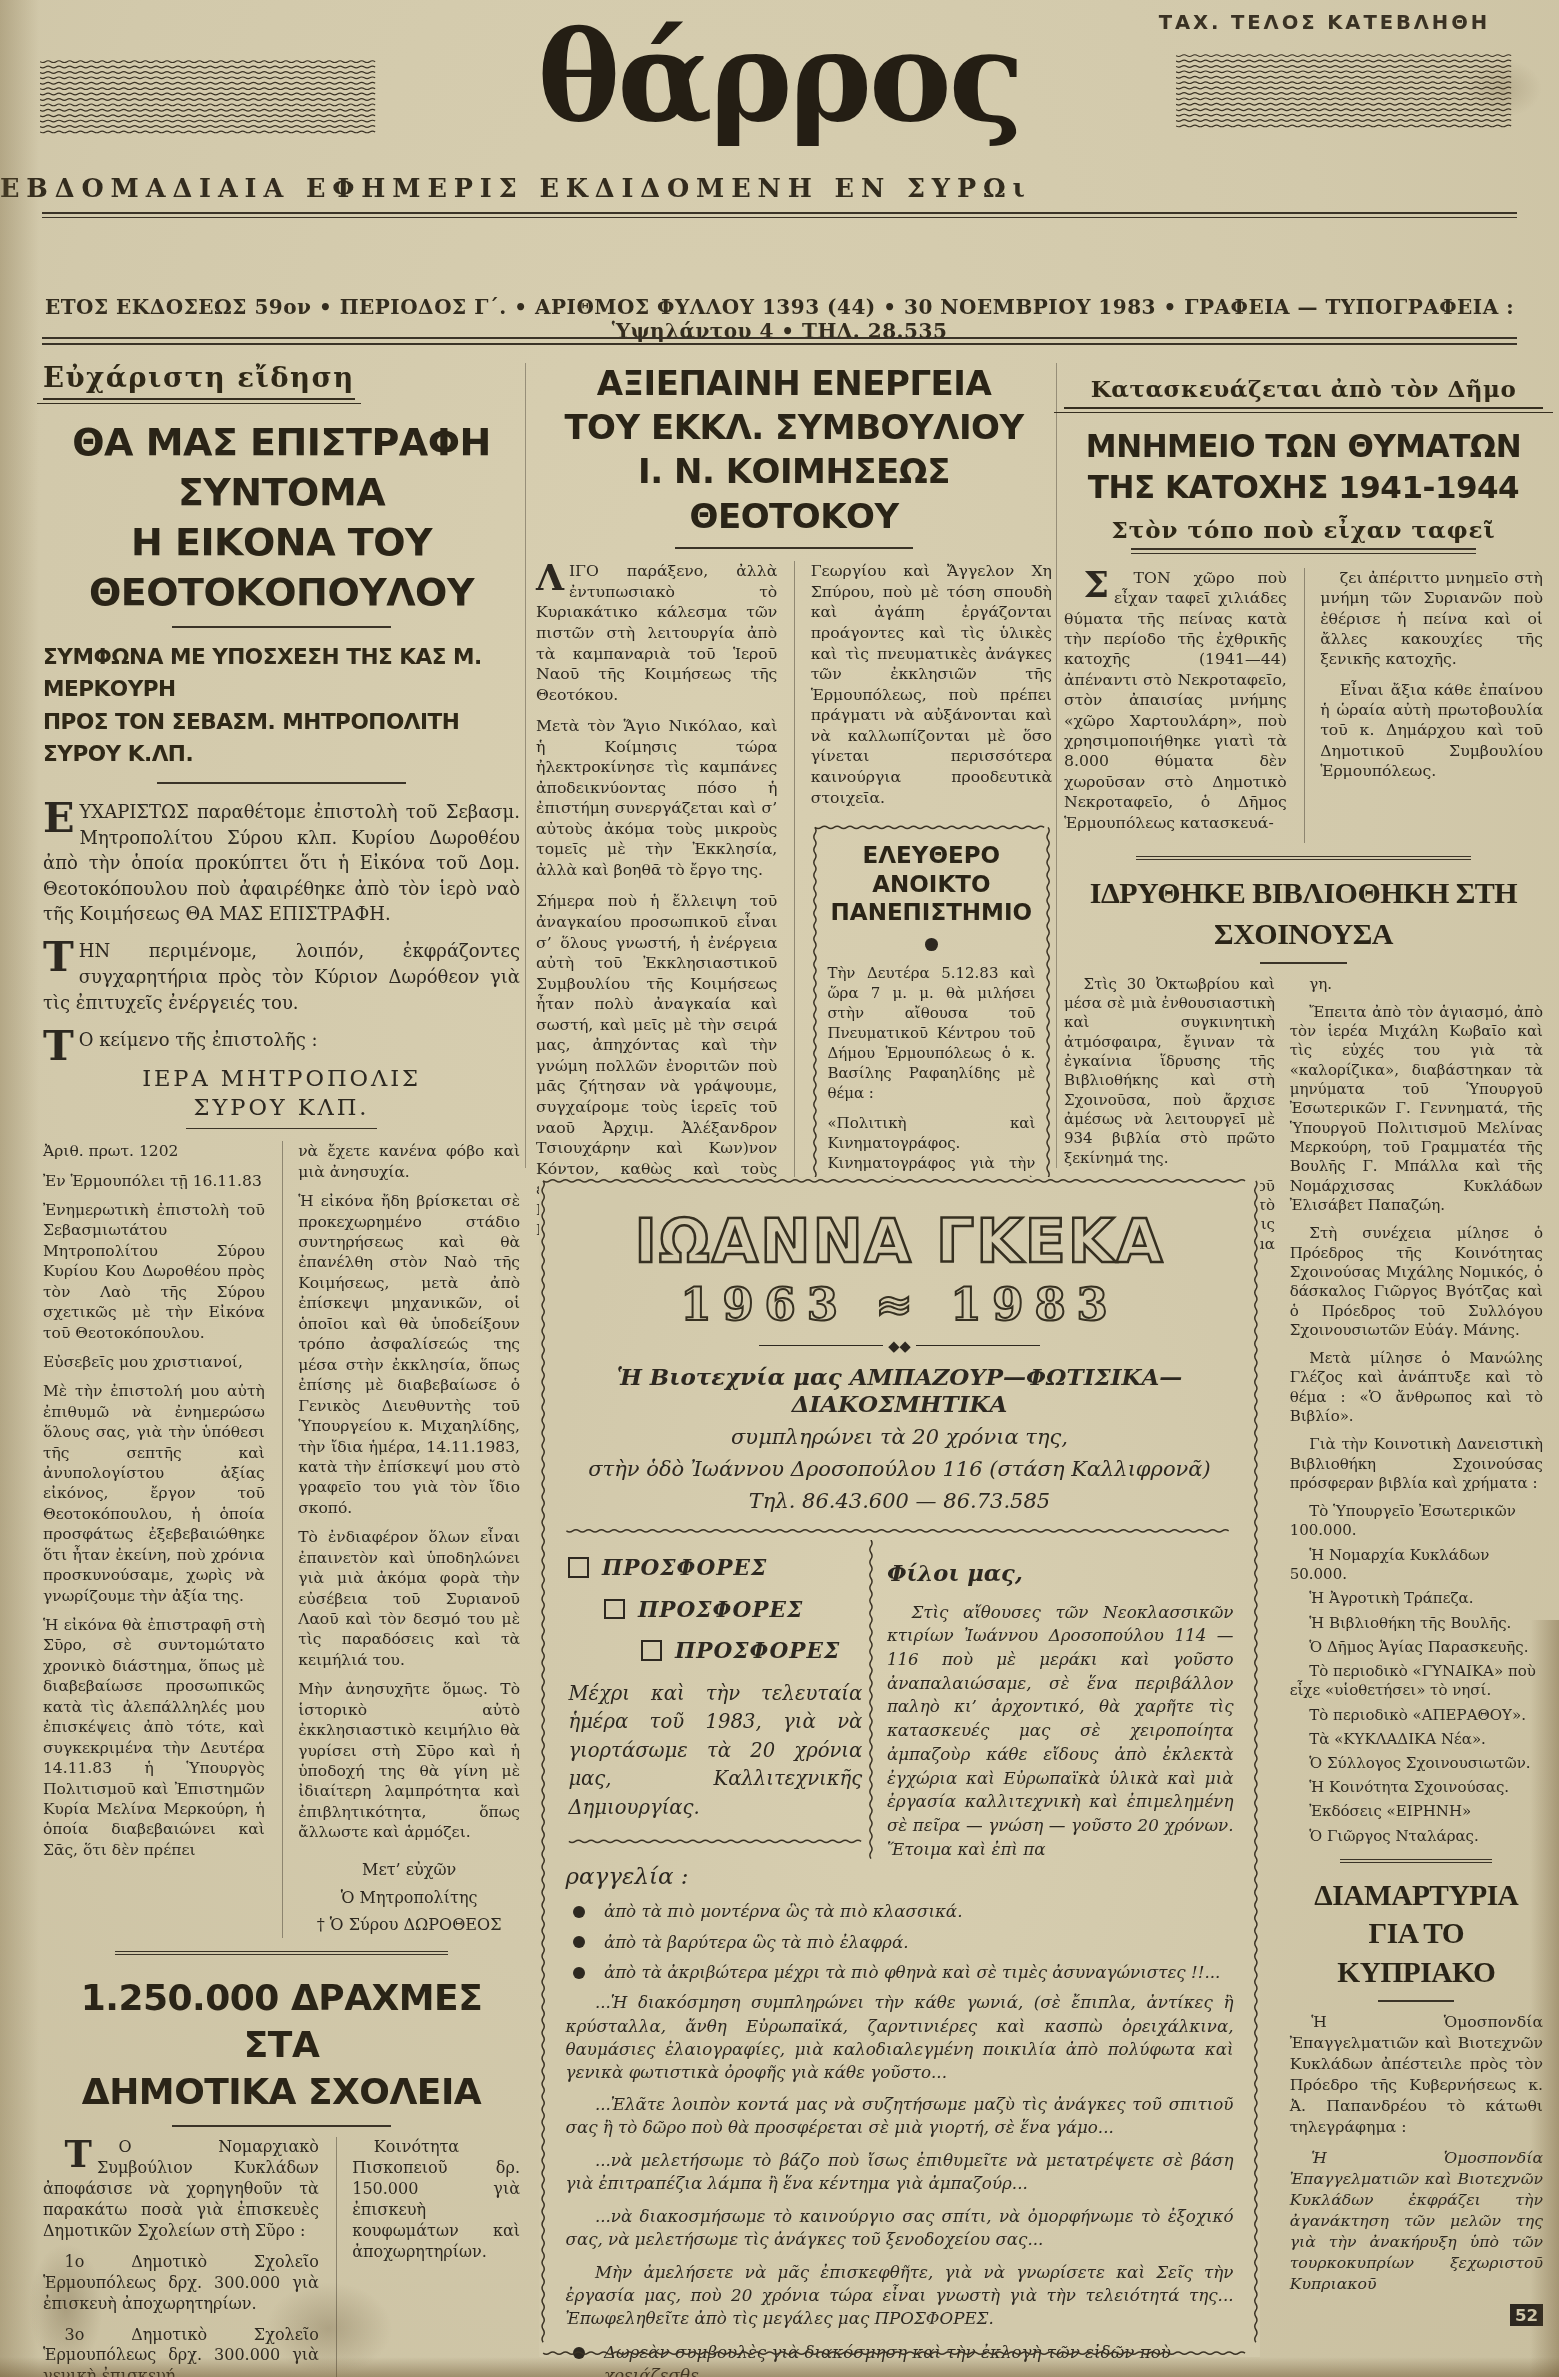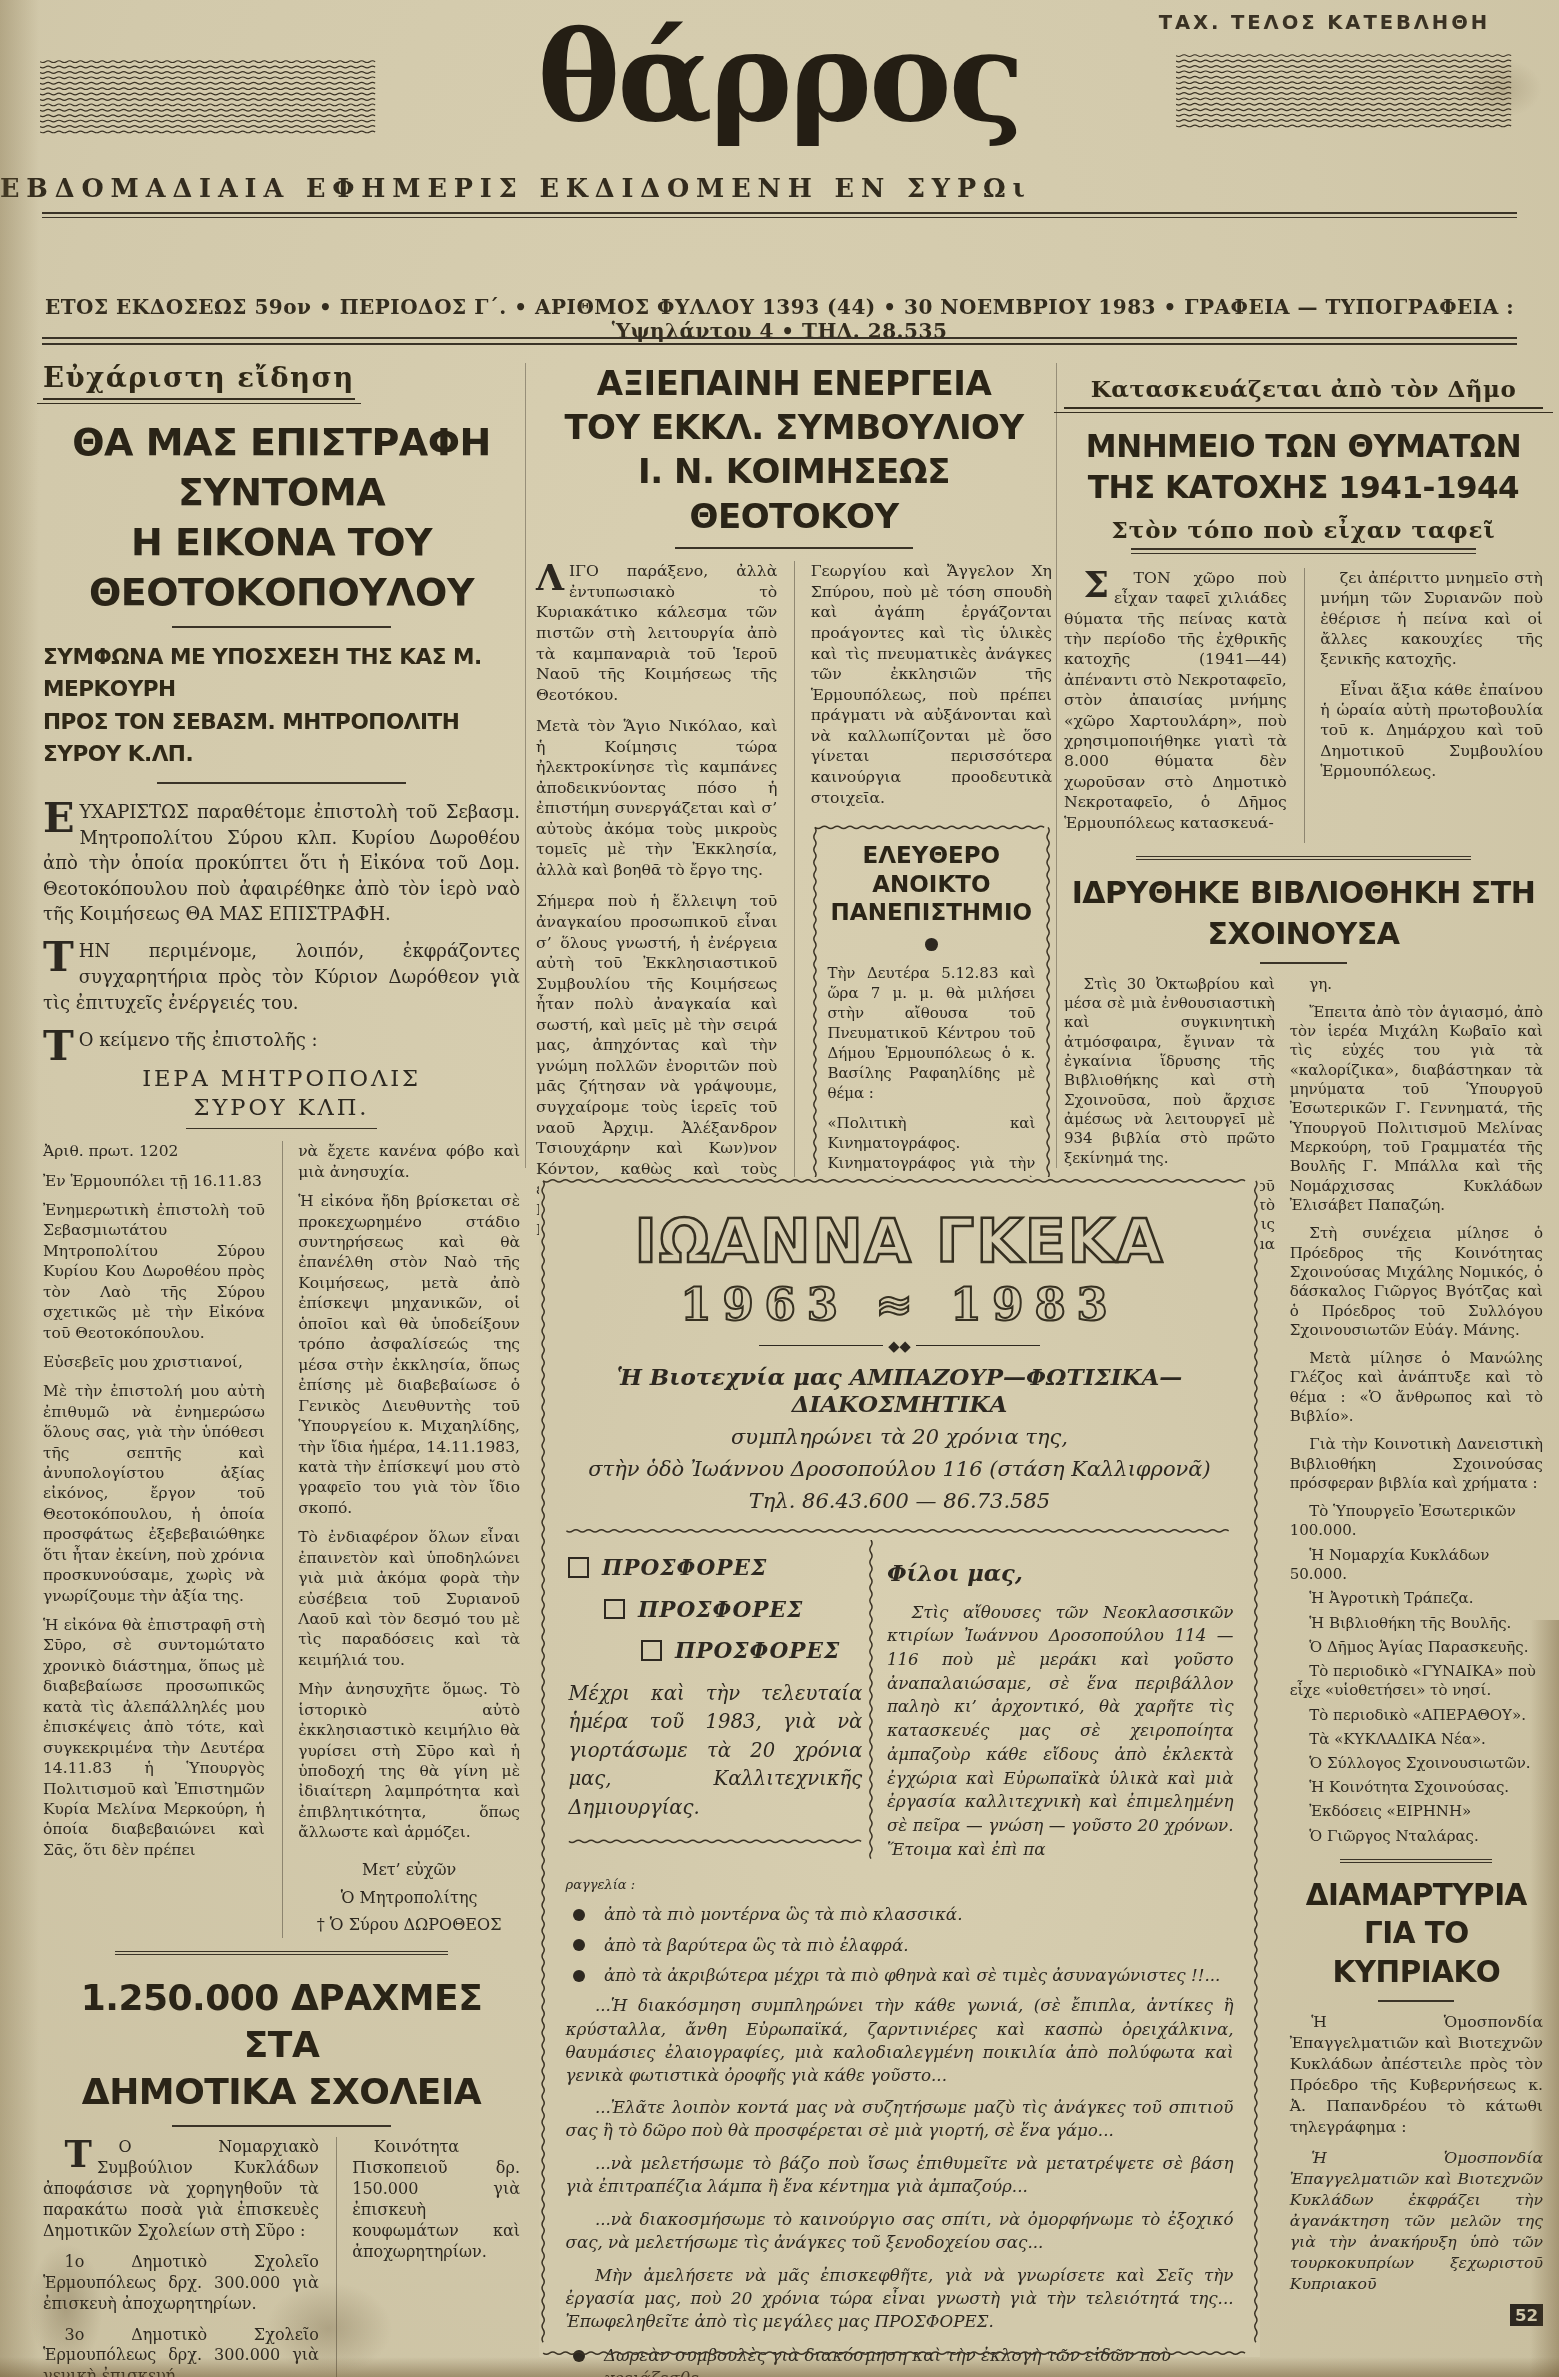--- a/index.html
+++ b/index.html
@@ -81,21 +81,21 @@
   
   #col3{position:absolute;left:1064px;top:361px;width:479px;}
   #col3 .kicker{display:block;text-align:center;font-size:23px;letter-spacing:0.5px;margin:14px auto;}
   .kickwrap{text-align:center;}
   #col3 .headline{font-size:31px;line-height:1.32;margin:16.7px 0 3.9px;}
   #col3 .subhead{font-size:23px;font-weight:700;letter-spacing:1px;text-align:center;margin:8.8px 0 3.9px;color:#2f2817;}
   .subhead-rule{border-top:2px solid #3a3327;border-bottom:1.5px solid #3a3327;height:2.9px;width:72%;margin:4.9px auto 13.7px;}
   #col3 .bodycols{font-size:15.7px;line-height:1.3;}
   #col3 .bodycols p{margin:0 0 9.8px;text-align:justify;text-indent:19.6px;}
   #col3 .bodycols .c{flex:1;}
-  #lib .headline{font-size:30px;line-height:1.3;margin:4.9px 0 2px;}
+  #lib .headline{font-size:30px;line-height:1.3;margin:4.9px 0 2px;font-family:Liberation Serif, serif;}
   .libcols{display:flex;gap:14.7px;font-size:15px;line-height:1.29;}
   .libcols .c-left{width:211px;flex:none;}
   .libcols .c-right{flex:1;}
   .libcols p{margin:0 0 8.8px;text-align:justify;text-indent:19.6px;}
   .donors p{margin:0 0 4.9px;text-indent:19.6px;text-align:left;}
   #kyp{margin-top:12.8px;}
   #kyp .headline{font-size:29.4px;line-height:1.3;margin:4.9px 0 2px;}
   #kyp p{font-size:15.7px;line-height:1.33;margin:0 0 10.8px;text-align:justify;text-indent:21.6px;}
   .pagemark{text-align:right;font-family:"DejaVu Sans",sans-serif;font-weight:700;font-size:16.7px;
         color:#d2c9ab;margin-top:2px;}
@@ -119,21 +119,21 @@
   .ad-cols{display:flex;margin-top:4.9px;}
   .ad-left{width:44%;flex:none;padding:14.7px 4.9px 0 2.9px;}
   .ad-right{flex:1;padding:12.8px 0 0 11.8px;}
   .offer{display:flex;align-items:center;font-size:21.6px;font-weight:700;letter-spacing:1px;margin:0 0 16.7px;}
   .offer:nth-of-type(2){margin-left:36px;}
   .offer:nth-of-type(3){margin-left:73px;}
   .cbx{width:16.7px;height:16.7px;border:2px solid #2d2820;margin-right:12.8px;flex:none;background:transparent;}
   .ad-leftpara{font-size:19.6px;line-height:1.45;margin-top:4.9px;text-align:justify;}
   .ad-friends-head{font-size:22.6px;font-weight:700;margin:6.9px 0 14.7px;}
   .ad-friends{font-size:16.7px;line-height:1.42;text-align:justify;text-indent:24.5px;}
-  .ad-cont{font-size:13px;margin-top:16px;}
+  .ad-cont{font-size:23px;margin-top:2px;}
   .ad-bullets{margin-top:10.8px;}
   .brow{display:flex;font-size:16.7px;line-height:1.35;margin:0 0 7.9px;}
   .bdot{width:11.8px;height:11.8px;border-radius:50%;background:#2d2820;flex:none;margin:5.9px 18.7px 0 7.9px;}
   .ad-paras p{font-size:16.7px;line-height:1.38;margin:0 0 9.8px;text-align:justify;text-indent:29.4px;}
 
   .vr{position:absolute;width:1px;background:rgba(58,51,39,.4);}
 </style>
 </head>
 <body>
 

